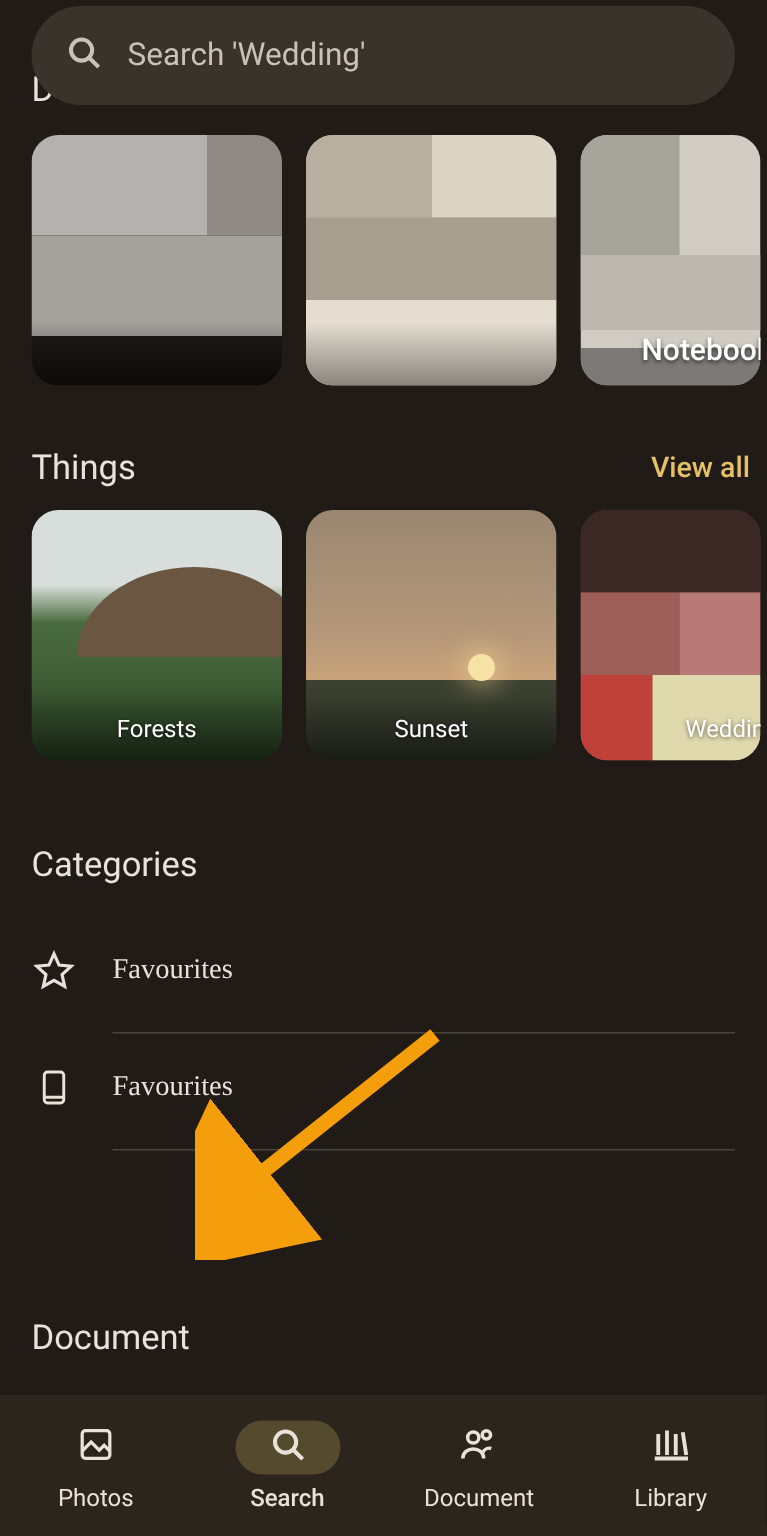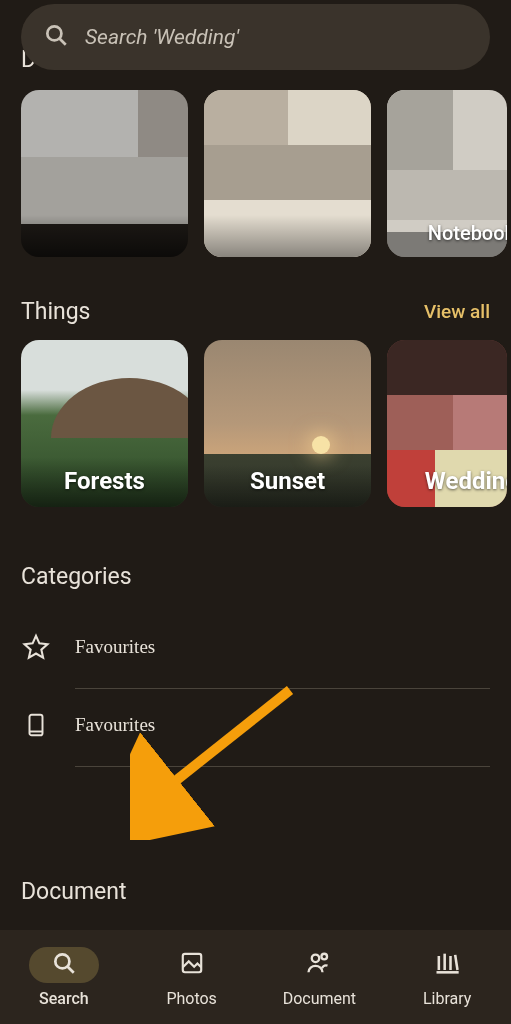--- a/index.html
+++ b/index.html
@@ -19,21 +19,21 @@
     width: 469px;
     height: 66px;
     background: #3a332b;
     border-radius: 33px;
     display: flex;
     align-items: center;
     padding-left: 22px;
     z-index: 2;
   }
   .search-bar .icon { color: #c9c2b7; }
-  .search-bar .placeholder { margin-left: 16px; font-size: 21px; color: #c9c2b7; font-style: italic; }
+  .search-bar .placeholder { margin-left: 16px; font-size: 21px; color: #c9c2b7; }
   .section-title {
     font-size: 23px;
     font-weight: 400;
     color: #e8e2d9;
     padding: 0 21px;
   }
   .partial-d {
     position: absolute;
     top: 46px;
     left: 21px;
@@ -71,21 +71,21 @@
   .mosaic { position: absolute; inset: 0; }
   .mosaic div { position: absolute; }
   .things-header {
     position: absolute;
     top: 298px;
     left: 0;
     width: 100%;
     display: flex;
     justify-content: space-between;
     align-items: center;
-    padding: 0 21px 0 21px;
+    padding: 0 11px 0 21px;
   }
   .view-all { color: #e6c068; font-size: 19px; font-weight: 500; }
   .things-row {
     position: absolute;
     top: 340px;
     left: 21px;
     width: 520px;
     display: flex;
     gap: 16px;
     overflow: hidden;
@@ -95,22 +95,22 @@
     height: 167px;
     border-radius: 18px;
     position: relative;
     flex: 0 0 auto;
     overflow: hidden;
     display: flex;
     align-items: flex-end;
     justify-content: center;
   }
   .thing-card .label {
-    font-size: 24px;
-    font-weight: 700;
+    font-size: 16px;
+    font-weight: 400;
     color: #fff;
     position: absolute;
     bottom: 12px;
     text-shadow: 0 1px 3px rgba(0,0,0,0.6);
   }
   .forest-bg {
     position: absolute; inset: 0;
     background: linear-gradient(to bottom, #d8dedb 0%, #d8dedb 30%, #4a6b3e 45%, #2e4a28 100%);
   }
   .forest-hill {
@@ -291,40 +291,40 @@
   <defs>
     <marker id="ah" markerWidth="14" markerHeight="14" refX="3" refY="6" orient="auto">
       <polygon points="0,0 12,6 0,12" fill="#f59e0b"></polygon>
     </marker>
   </defs>
   <line x1="160" y1="20" x2="24" y2="128" stroke="#f59e0b" stroke-width="10" marker-end="url(#ah)"></line>
 </svg>
 
 <div class="bottom-nav">
   <div class="nav-item">
+    <div class="nav-pill">
+        <span>
+      <svg width="26" height="26" viewBox="0 0 24 24" fill="none" stroke="currentColor" stroke-width="2">
+        <rect x="3.5" y="3.5" width="17" height="17" rx="2"></rect>
+        <polyline points="3.5,16 9,10.5 14,15.5 17,12.5 20.5,16"></polyline>
+      </svg>
+    </span>
+      </div>
+    <span>Photos</span>
+  </div>
+  <div class="nav-item">
     <div class="nav-pill active">
         <span>
       <svg width="26" height="26" viewBox="0 0 24 24" fill="none" stroke="#e8e2d9" stroke-width="2.5">
         <circle cx="10.5" cy="10.5" r="6.5"></circle>
             <line x1="21" y1="21" x2="15.2" y2="15.2"></line>
       </svg>
     </span>
       </div>
     <span style="font-weight:500">Search</span>
-  </div>
-  <div class="nav-item">
-    <div class="nav-pill">
-        <span>
-      <svg width="26" height="26" viewBox="0 0 24 24" fill="none" stroke="currentColor" stroke-width="2">
-        <rect x="3.5" y="3.5" width="17" height="17" rx="2"></rect>
-        <polyline points="3.5,16 9,10.5 14,15.5 17,12.5 20.5,16"></polyline>
-      </svg>
-    </span>
-      </div>
-    <span>Photos</span>
   </div>
   <div class="nav-item">
     <div class="nav-pill">
         <span>
       <svg width="28" height="28" viewBox="0 0 24 24" fill="none" stroke="currentColor" stroke-width="2">
         <circle cx="9" cy="8" r="3.2"></circle>
             <circle cx="16.5" cy="6.5" r="2.4"></circle>
         <path d="M3,20 c0,-3.5 3,-5.5 6,-5.5 s6,2 6,5.5"></path>
         <path d="M14.5,16.5 c1,-2 3,-2.8 4.8,-2.2"></path>
       </svg>

